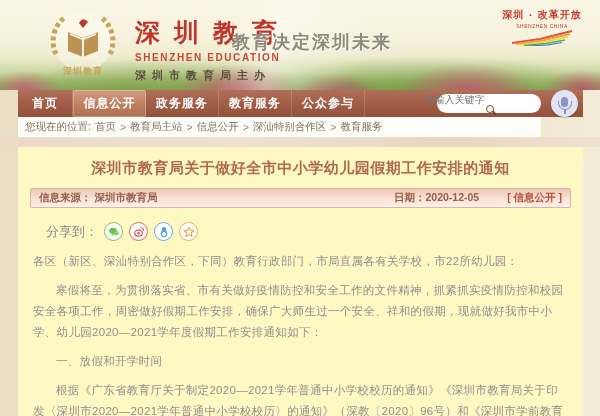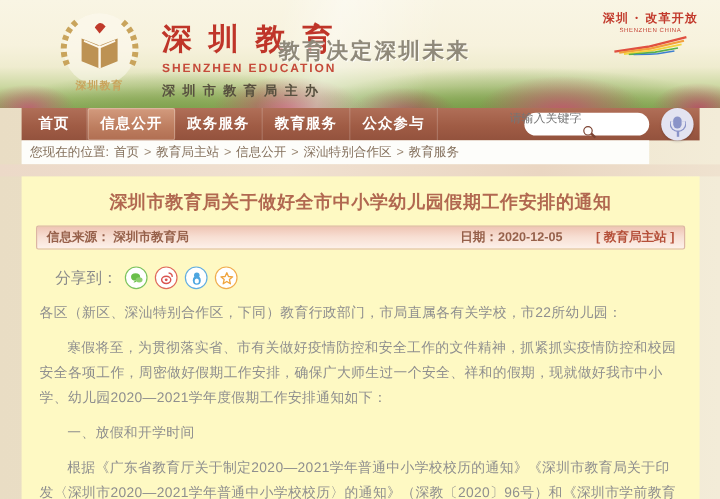--- a/index.html
+++ b/index.html
@@ -154,21 +154,21 @@
 
     <div class="meta">
       <div class="meta-left">
         <span>信息来源：</span>
         <span>深圳市教育局</span>
       </div>
       <div class="meta-right">
         <span class="meta-date">
           <span>日期：</span><span>2020-12-05</span>
         </span>
-        <a class="correction">[ 教育局主站 ]</a>
+        <a class="correction">[ 信息公开 ]</a>
       </div>
     </div>
 
     <div class="share">
       <span>分享到：</span>
       <span class="share-ico ico-wechat">
         <svg width="12" height="12" viewBox="0 0 12 12">
           <ellipse cx="5" cy="4.8" rx="3.8" ry="3" fill="#6abf4b"></ellipse>
           <ellipse cx="8" cy="7.2" rx="2.8" ry="2.2" fill="#8ed06f"></ellipse>
           <path d="M3.2 9.6 L4.6 7.6 L5.8 8.8 Z" fill="#6abf4b"></path>

